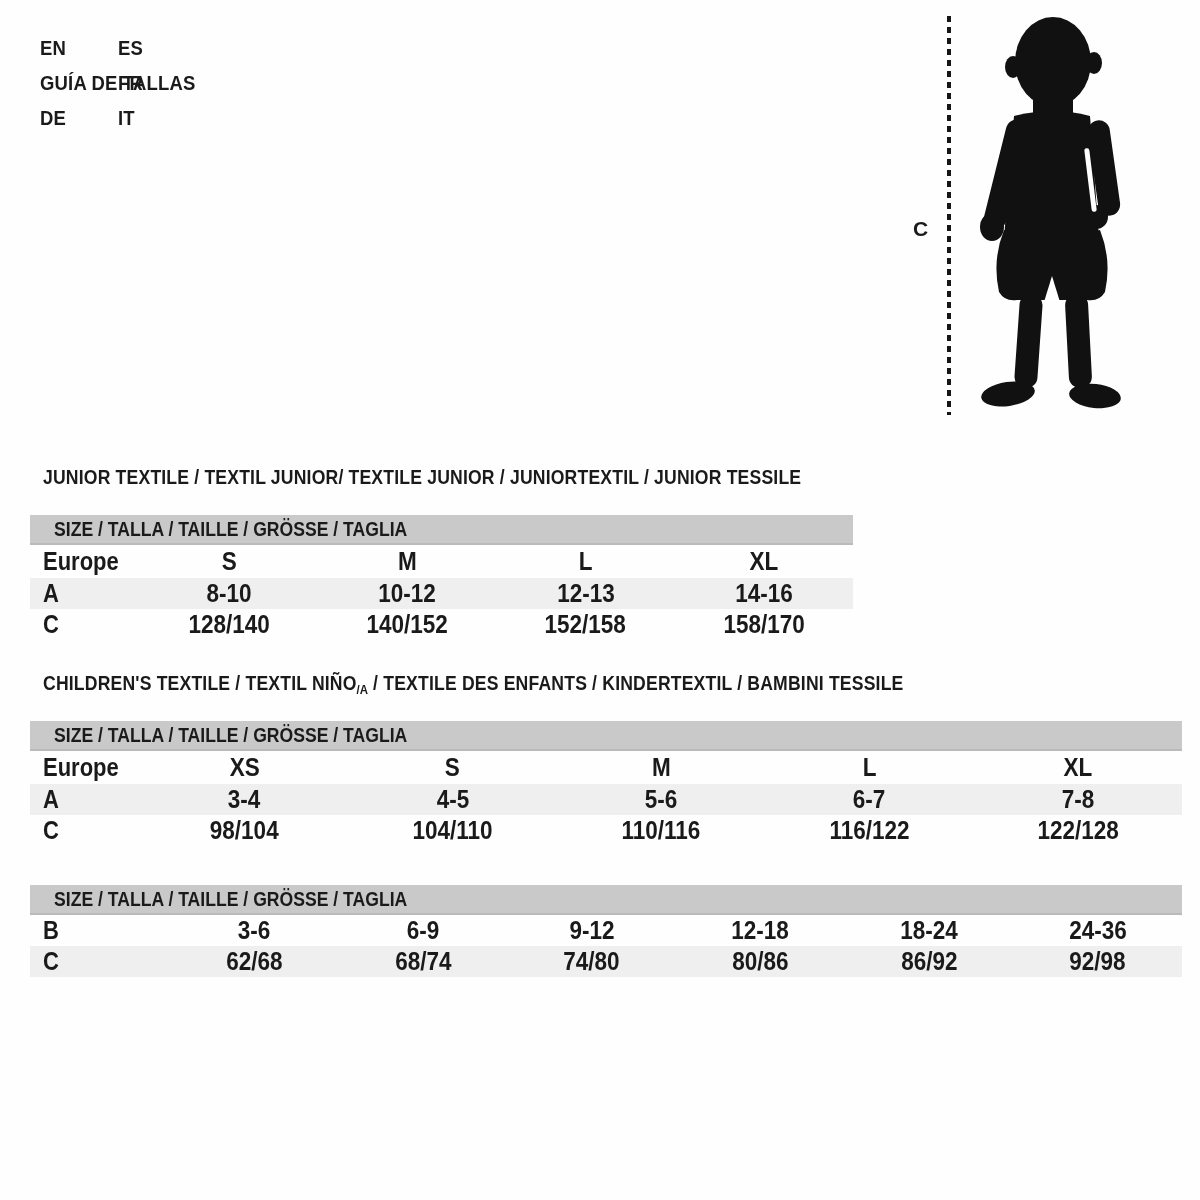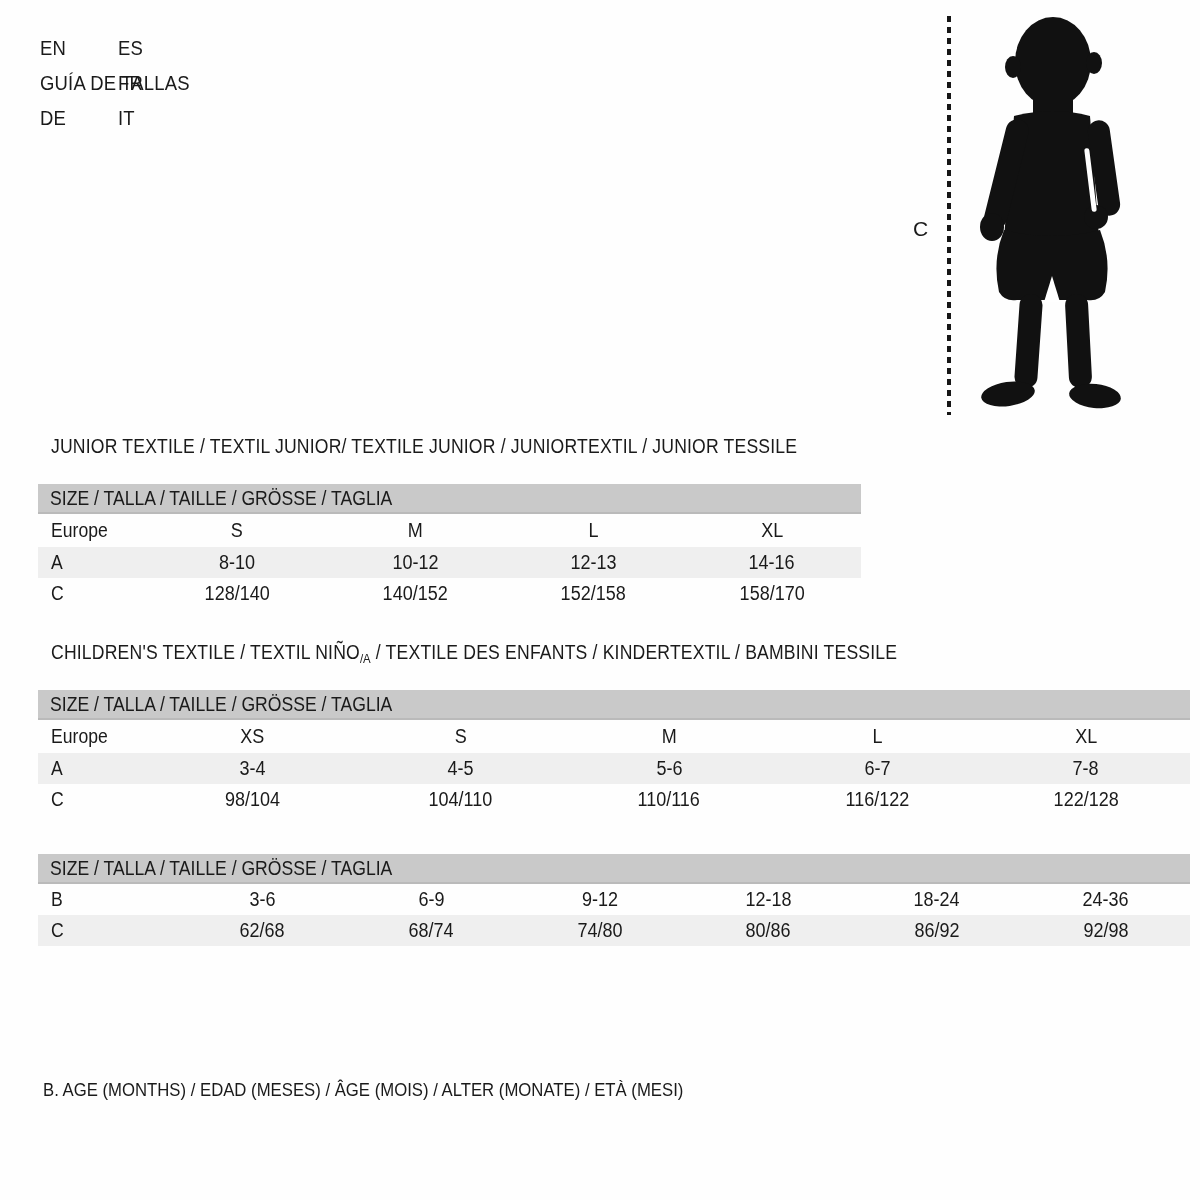--- a/index.html
+++ b/index.html
@@ -8,21 +8,21 @@
     background: #ffffff;
     color: #1a1a1a;
     -webkit-font-smoothing: antialiased;
   }
   #canvas {
     position: relative;
     width: 1200px;
     height: 1200px;
     background: #fefefe;
     overflow: hidden;
-    font-weight: 400;
+    font-weight: 700;
   }
   .cond {
     display: inline-block;
     transform: scaleX(0.88);
     transform-origin: 0 50%;
     white-space: nowrap;
   }
   .cond-c {
     display: inline-block;
     transform: scaleX(0.9);
@@ -52,21 +52,21 @@
     position: absolute;
     left: 913px; top: 217px;
     font-size: 21px;
   }
   #baby-svg {
     position: absolute;
     left: 955px; top: 10px;
   }
 
   
-  .section { position: absolute; left: 38px; }
+  .section { position: absolute; left: 30px; margin-top: 31px; }
   #junior-section   { top: 434px; width: 823px; }
   #children-section { top: 640px; width: 1152px; }
   #babies-section   { top: 848px; width: 1152px; }
 
   .section-title {
     padding-left: 13px;
     font-size: 20px;
     height: 24px;
     line-height: 24px;
     letter-spacing: 0.2px;
@@ -76,34 +76,34 @@
     font-size: 13px;
     vertical-align: -4px;
     letter-spacing: 0;
   }
   .size-bar {
     margin-top: 26px;
     height: 28px;
     line-height: 28px;
     background: #c9c9c9;
     border-bottom: 2px solid #bababa;
-    padding-left: 12px;
+    padding-left: 24px;
     font-size: 20px;
   }
   #babies-section .size-bar { margin-top: 6px; }
 
   table.size-table {
     width: 100%;
     border-collapse: collapse;
     table-layout: fixed;
   }
   table.size-table td {
     height: 31px;
     padding: 0;
-    font-size: 20px;
+    font-size: 25px;
     text-align: center;
     vertical-align: middle;
   }
   table.size-table td.label-cell {
     text-align: left;
     padding-left: 13px;
   }
   tr.row-plain { background: transparent; }
   tr.row-shade { background: #efefef; }
   tr.row-sizes td { height: 33px; }
@@ -278,16 +278,15 @@
         <td><span class="cond-c">74/80</span></td>
         <td><span class="cond-c">80/86</span></td>
         <td><span class="cond-c">86/92</span></td>
         <td><span class="cond-c">92/98</span></td>
       </tr>
     </tbody>
       </table>
   </div>
 
   <div id="legend">
-    <div><span class="cond">B. AGE (MONTHS) / EDAD (MESES) / ÂGE (MOIS) / ALTER (MONATE) / ETÀ (MESI)</span></div>
   </div>
 
 </div>
 
 </body></html>

